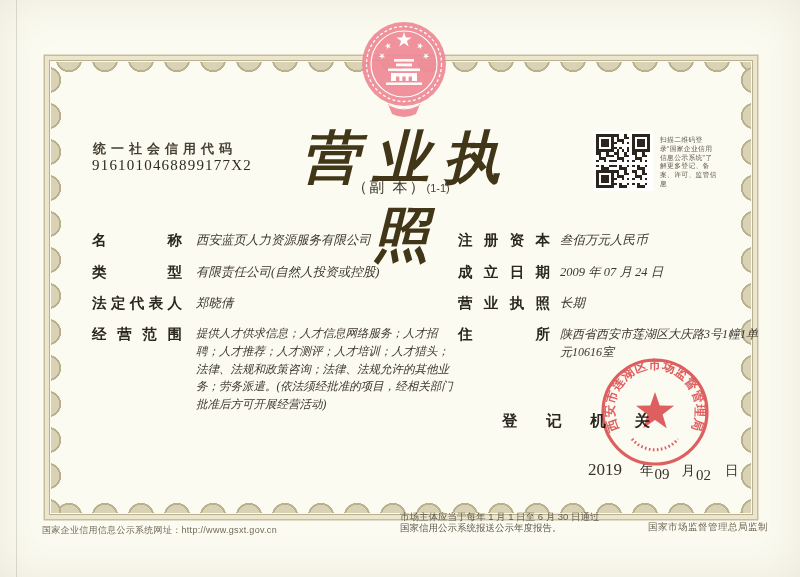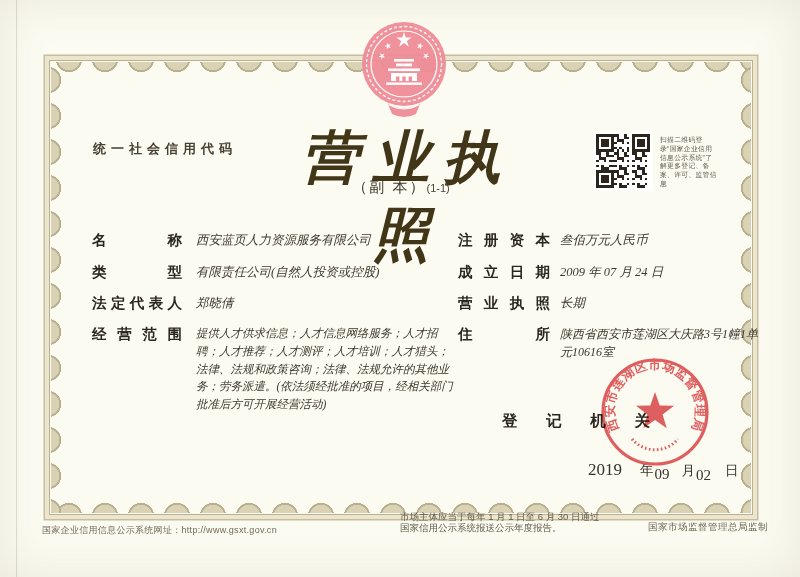--- a/index.html
+++ b/index.html
@@ -123,20 +123,21 @@
     <rect x="33" y="53" width="26" height="8" fill="#ffffff"></rect>
     <rect x="38" y="56.5" width="3.4" height="4.5" fill="var(--emblem-pink)"></rect>
     <rect x="44.3" y="56.5" width="3.4" height="4.5" fill="var(--emblem-pink)"></rect>
     <rect x="50.6" y="56.5" width="3.4" height="4.5" fill="var(--emblem-pink)"></rect>
     <rect x="28" y="62.5" width="36" height="2.4" fill="#ffffff"></rect>
     <path d="M30,84 Q46,93 62,84 L58,94 Q46,100 34,94 Z" fill="var(--emblem-pink)"></path>
     <path d="M31,85 Q46,93 61,85" fill="none" stroke="#ffffff" stroke-width="1"></path>
   </svg>
 
   <div class="credit-label">统一社会信用代码</div>
+  <div class="credit-value">9161010468899177X2</div>
   <div class="doc-title">营业执照</div>
   <div class="doc-subtitle">
     <span>（副  本）</span><span class="copy-idx">(1-1)</span>
   </div>
 
   <div class="qr">
       <i class="on"></i>
       <i class="on"></i>
       <i class="on"></i>
       <i class="on"></i>

